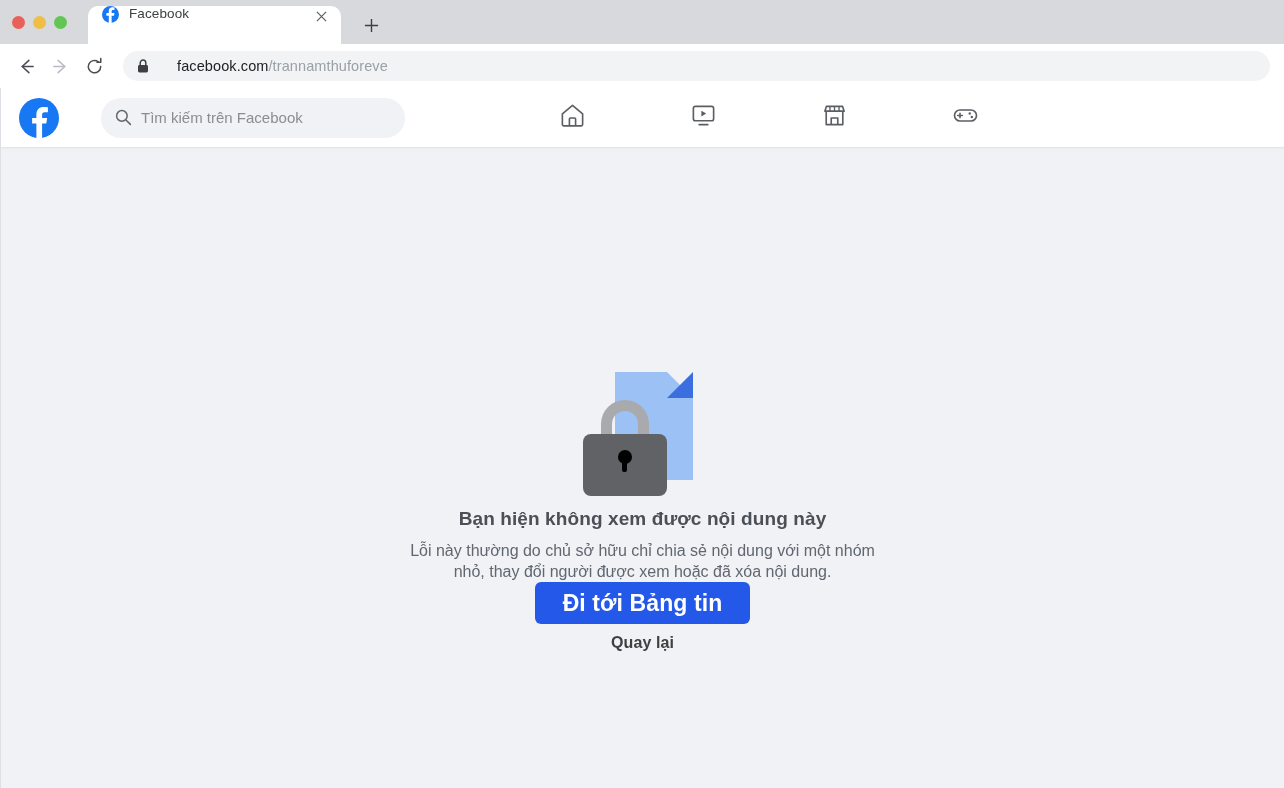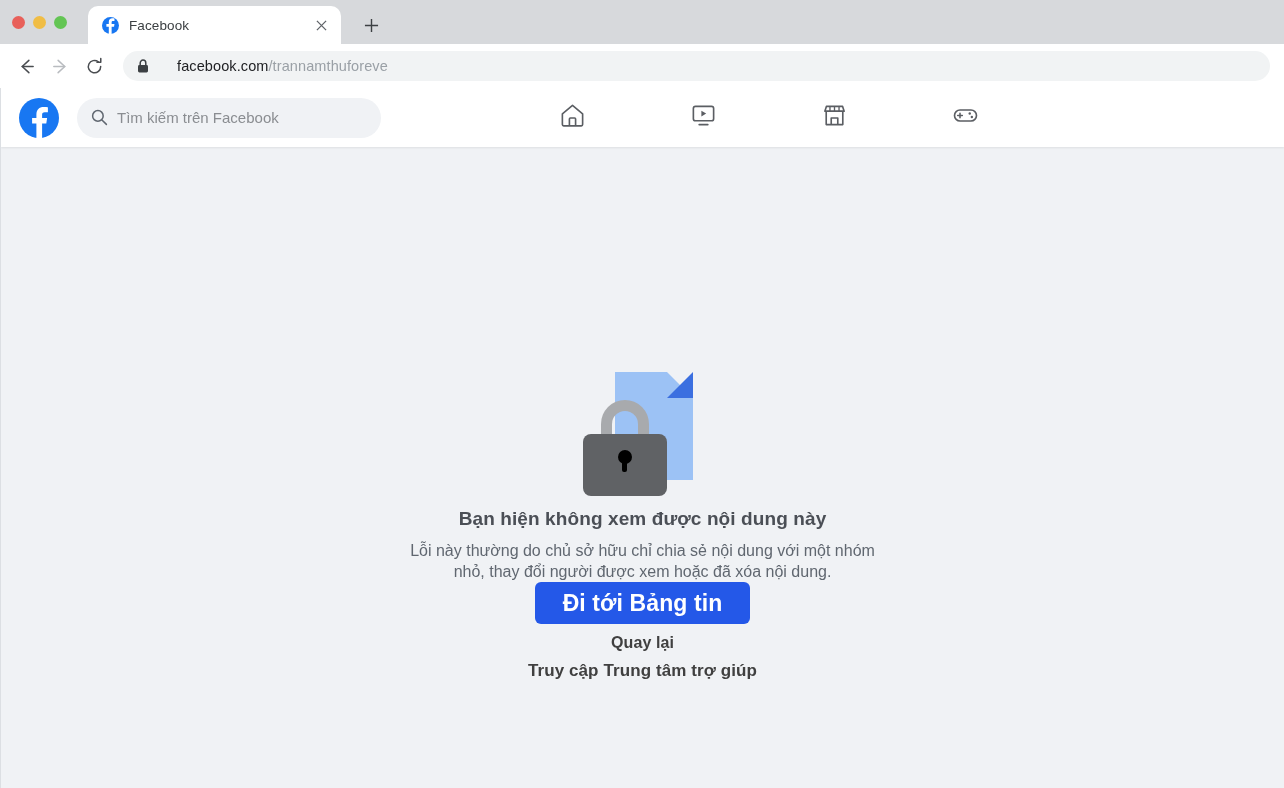--- a/index.html
+++ b/index.html
@@ -49,21 +49,20 @@
 
   .tab {
     position: absolute;
     left: 88px;
     bottom: 0;
     width: 253px;
     height: 38px;
     background: #ffffff;
     border-radius: 10px 10px 0 0;
     display: flex;
-    align-items: center;
     padding: 0 10px 0 14px;
     gap: 10px;
   }
   .tab-favicon {
     width: 17px; height: 17px;
     border-radius: 50%;
     background: #1877f2;
     display: flex; align-items: center; justify-content: center;
     flex: 0 0 17px;
   }
@@ -148,20 +147,21 @@
   .fb-header {
     height: 59px;
     flex: 0 0 59px;
     background: #ffffff;
     display: flex;
     align-items: center;
     padding: 0 16px;
     box-shadow: 0 1px 2px rgba(0,0,0,.08);
     position: relative;
     z-index: 2;
+    gap: 24px;
   }
   .fb-logo { width: 40px; height: 40px; flex: 0 0 40px; margin-left: 2px; }
 
   .fb-search {
     margin-left: 18px;
     width: 304px;
     height: 40px;
     background: #f0f2f5;
     border-radius: 20px;
     display: flex;
@@ -443,17 +443,16 @@
         <div class="lock-keyhole"></div>
         <div class="lock-keyhole-stem"></div>
       </div>
 
       <div class="err-title">Bạn hiện không xem được nội dung này</div>
       <div class="err-body">Lỗi này thường do chủ sở hữu chỉ chia sẻ nội dung với một nhóm nhỏ, thay đổi người được xem hoặc đã xóa nội dung.</div>
 
       <button class="primary-btn">Đi tới Bảng tin</button>
 
       <a class="link" href="#">Quay lại</a>
-      <a class="link big" href="#">Truy cập Trung tâm trợ giúp</a>
     </div>
 
   </div>
 </div>
 
 </body></html>

